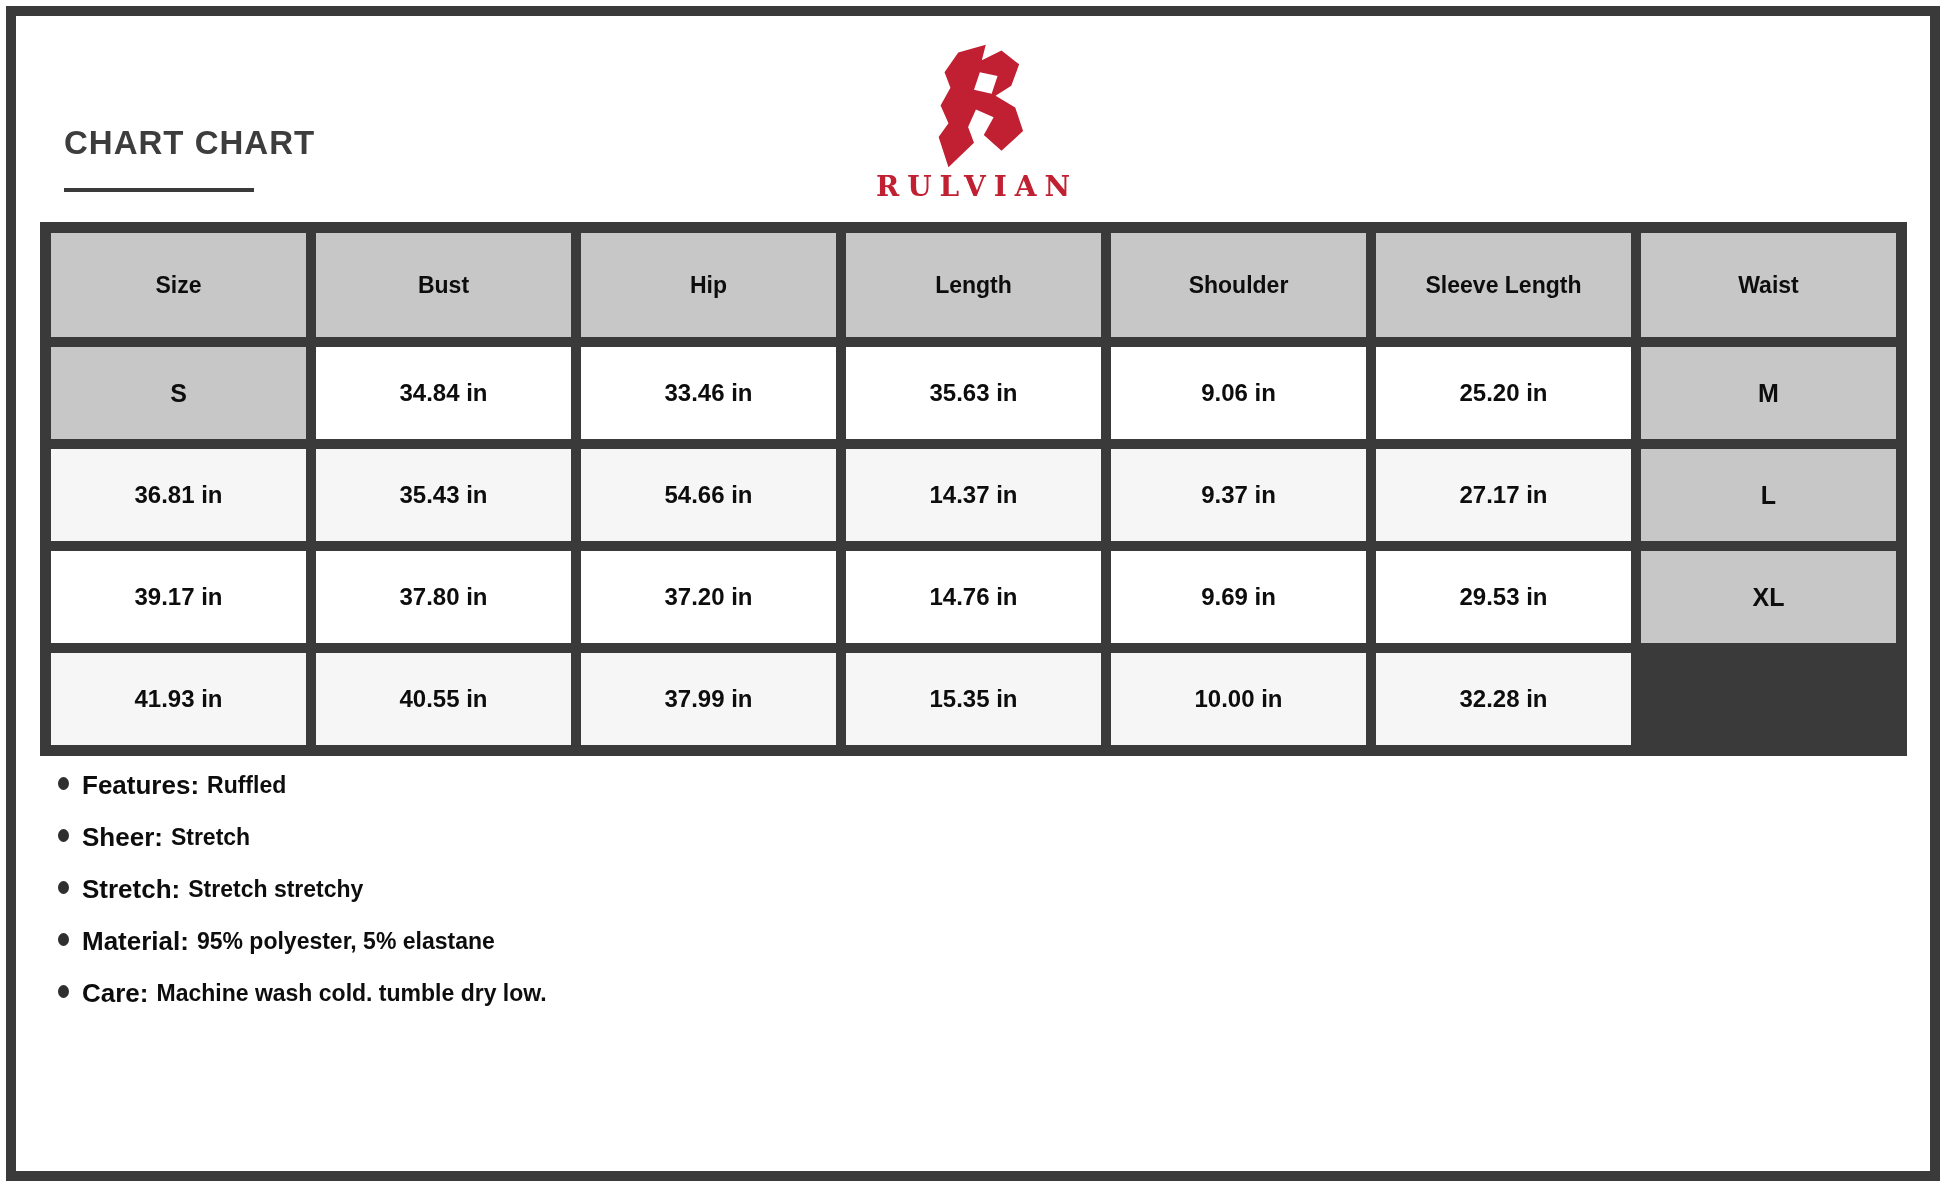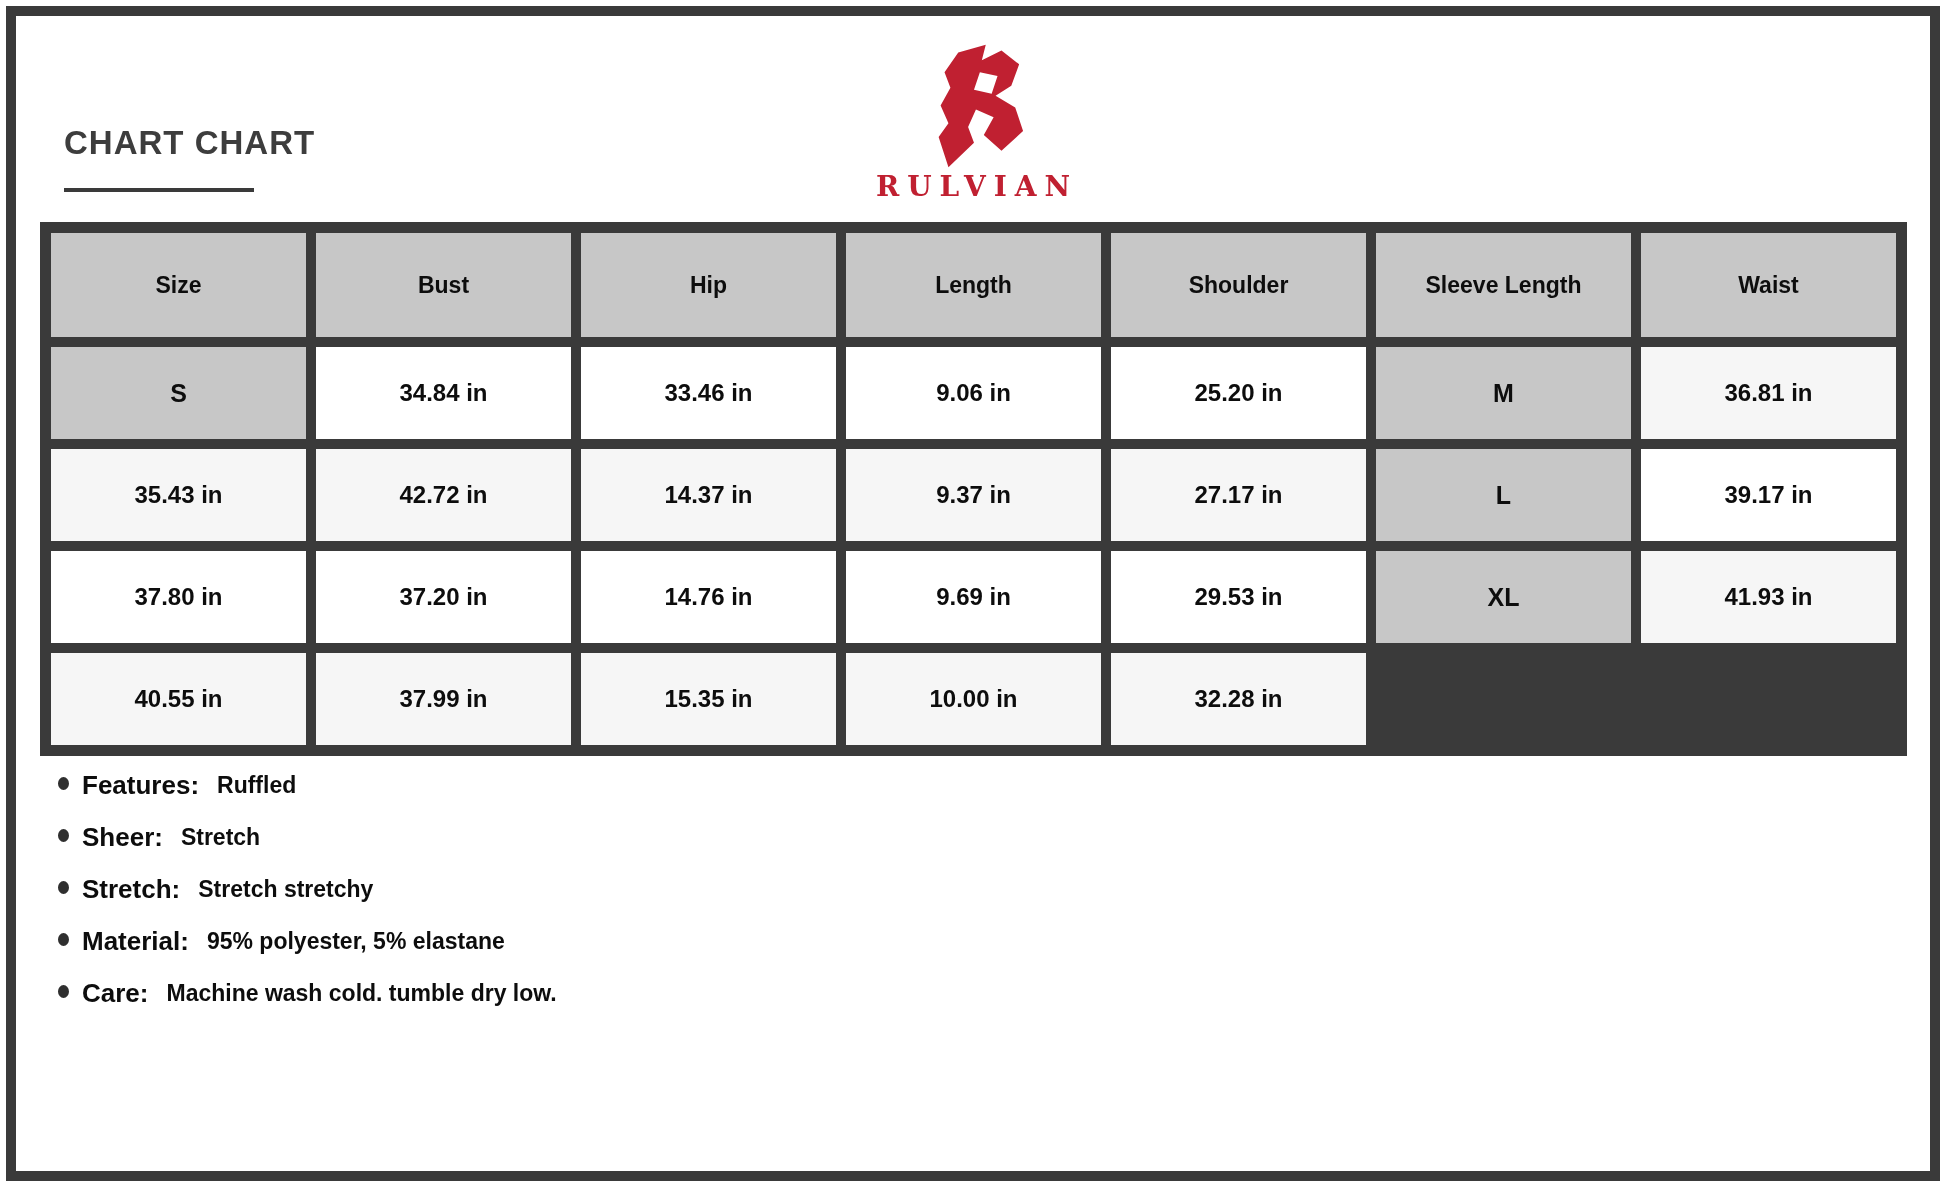--- a/index.html
+++ b/index.html
@@ -61,21 +61,21 @@
   .details { position:absolute; left:58px; top:770px; }
   .detail-line {
     display:flex; align-items:center;
     margin-bottom:21px;
   }
   .bullet {
     width:11px; height:13px; border-radius:50%;
     background:#2f2f2f; margin-right:13px; flex:0 0 auto;
     margin-top:-4px;
   }
-  .detail-label { font-size:26px; font-weight:bold; margin-right:18px; white-space:nowrap; }
+  .detail-label { font-size:26px; font-weight:bold; margin-right:8px; white-space:nowrap; }
   .detail-value { font-size:23px; font-weight:bold; white-space:nowrap; }
 </style>
 </head>
 <body>
 
 <div class="frame"></div>
 
 <div class="page-title">CHART CHART</div>
 <div class="title-underline"></div>
 
@@ -91,26 +91,27 @@
     <div class="cell th">Size</div>
     <div class="cell th">Bust</div>
     <div class="cell th">Hip</div>
     <div class="cell th">Length</div>
     <div class="cell th">Shoulder</div>
     <div class="cell th">Sleeve Length</div>
     <div class="cell th">Waist</div>
     <div class="cell size-cell">S</div>
     <div class="cell td bg-white">34.84 in</div>
     <div class="cell td bg-white">33.46 in</div>
+    <div class="cell td bg-white">35.63 in</div>
     <div class="cell td bg-white">9.06 in</div>
     <div class="cell td bg-white">25.20 in</div>
     <div class="cell size-cell">M</div>
     <div class="cell td bg-alt">36.81 in</div>
     <div class="cell td bg-alt">35.43 in</div>
-    <div class="cell td bg-alt">42.72 in</div>
+    <div class="cell td bg-alt">54.66 in</div>
     <div class="cell td bg-alt">14.37 in</div>
     <div class="cell td bg-alt">9.37 in</div>
     <div class="cell td bg-alt">27.17 in</div>
     <div class="cell size-cell">L</div>
     <div class="cell td bg-white">39.17 in</div>
     <div class="cell td bg-white">37.80 in</div>
     <div class="cell td bg-white">37.20 in</div>
     <div class="cell td bg-white">14.76 in</div>
     <div class="cell td bg-white">9.69 in</div>
     <div class="cell td bg-white">29.53 in</div>

